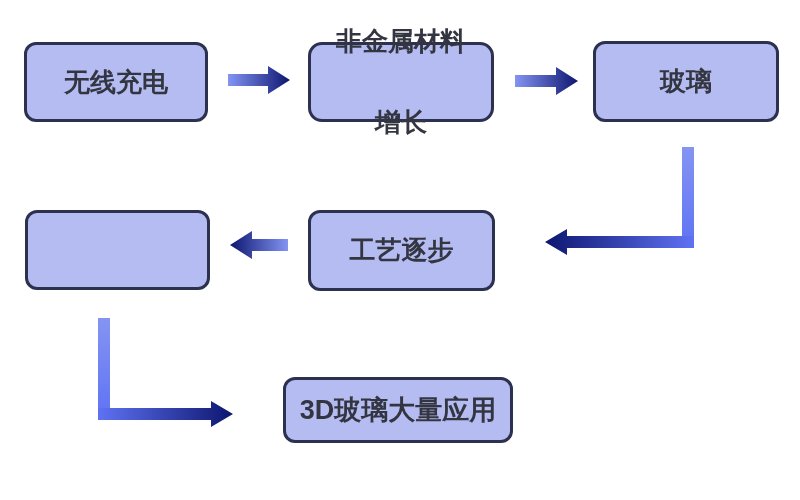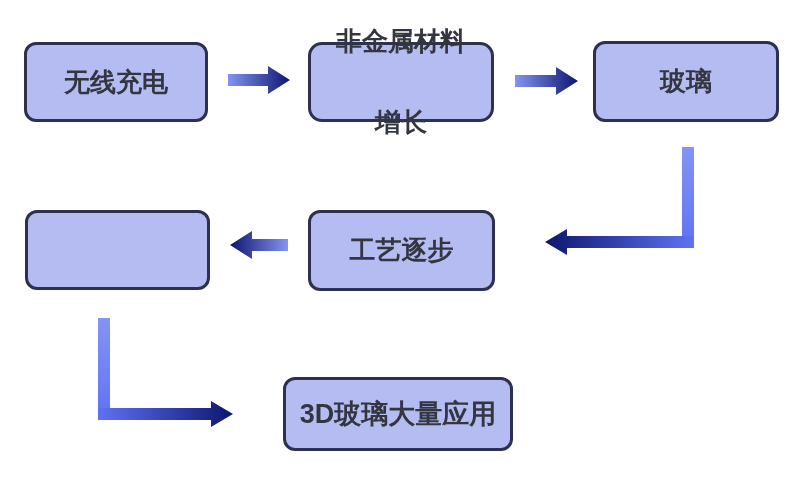--- a/index.html
+++ b/index.html
@@ -52,21 +52,21 @@
     <span class="line">玻璃</span>
   </div>
 
   <div class="node" style="left:25px; top:210px; width:185px; height:80px;">
   </div>
 
   <div class="node" style="left:308px; top:210px; width:187px; height:81px;">
     <span class="line">工艺逐步</span>
   </div>
 
-  <div class="node" style="left:283px; top:377px; width:230px; height:74px; font-size:27px;">
+  <div class="node" style="left:283px; top:377px; width:230px; height:66px; font-size:27px;">
     <span class="line">3D玻璃大量应用</span>
   </div>
 
   <svg class="arrow" style="left:228px; top:66px;" width="62" height="28" viewBox="0 0 62 28">
     <defs>
       <linearGradient id="ga1" x1="0" y1="0" x2="1" y2="0">
         <stop offset="0" stop-color="#8494f3"></stop>
         <stop offset="1" stop-color="#0d166f"></stop>
       </linearGradient>
     </defs>

